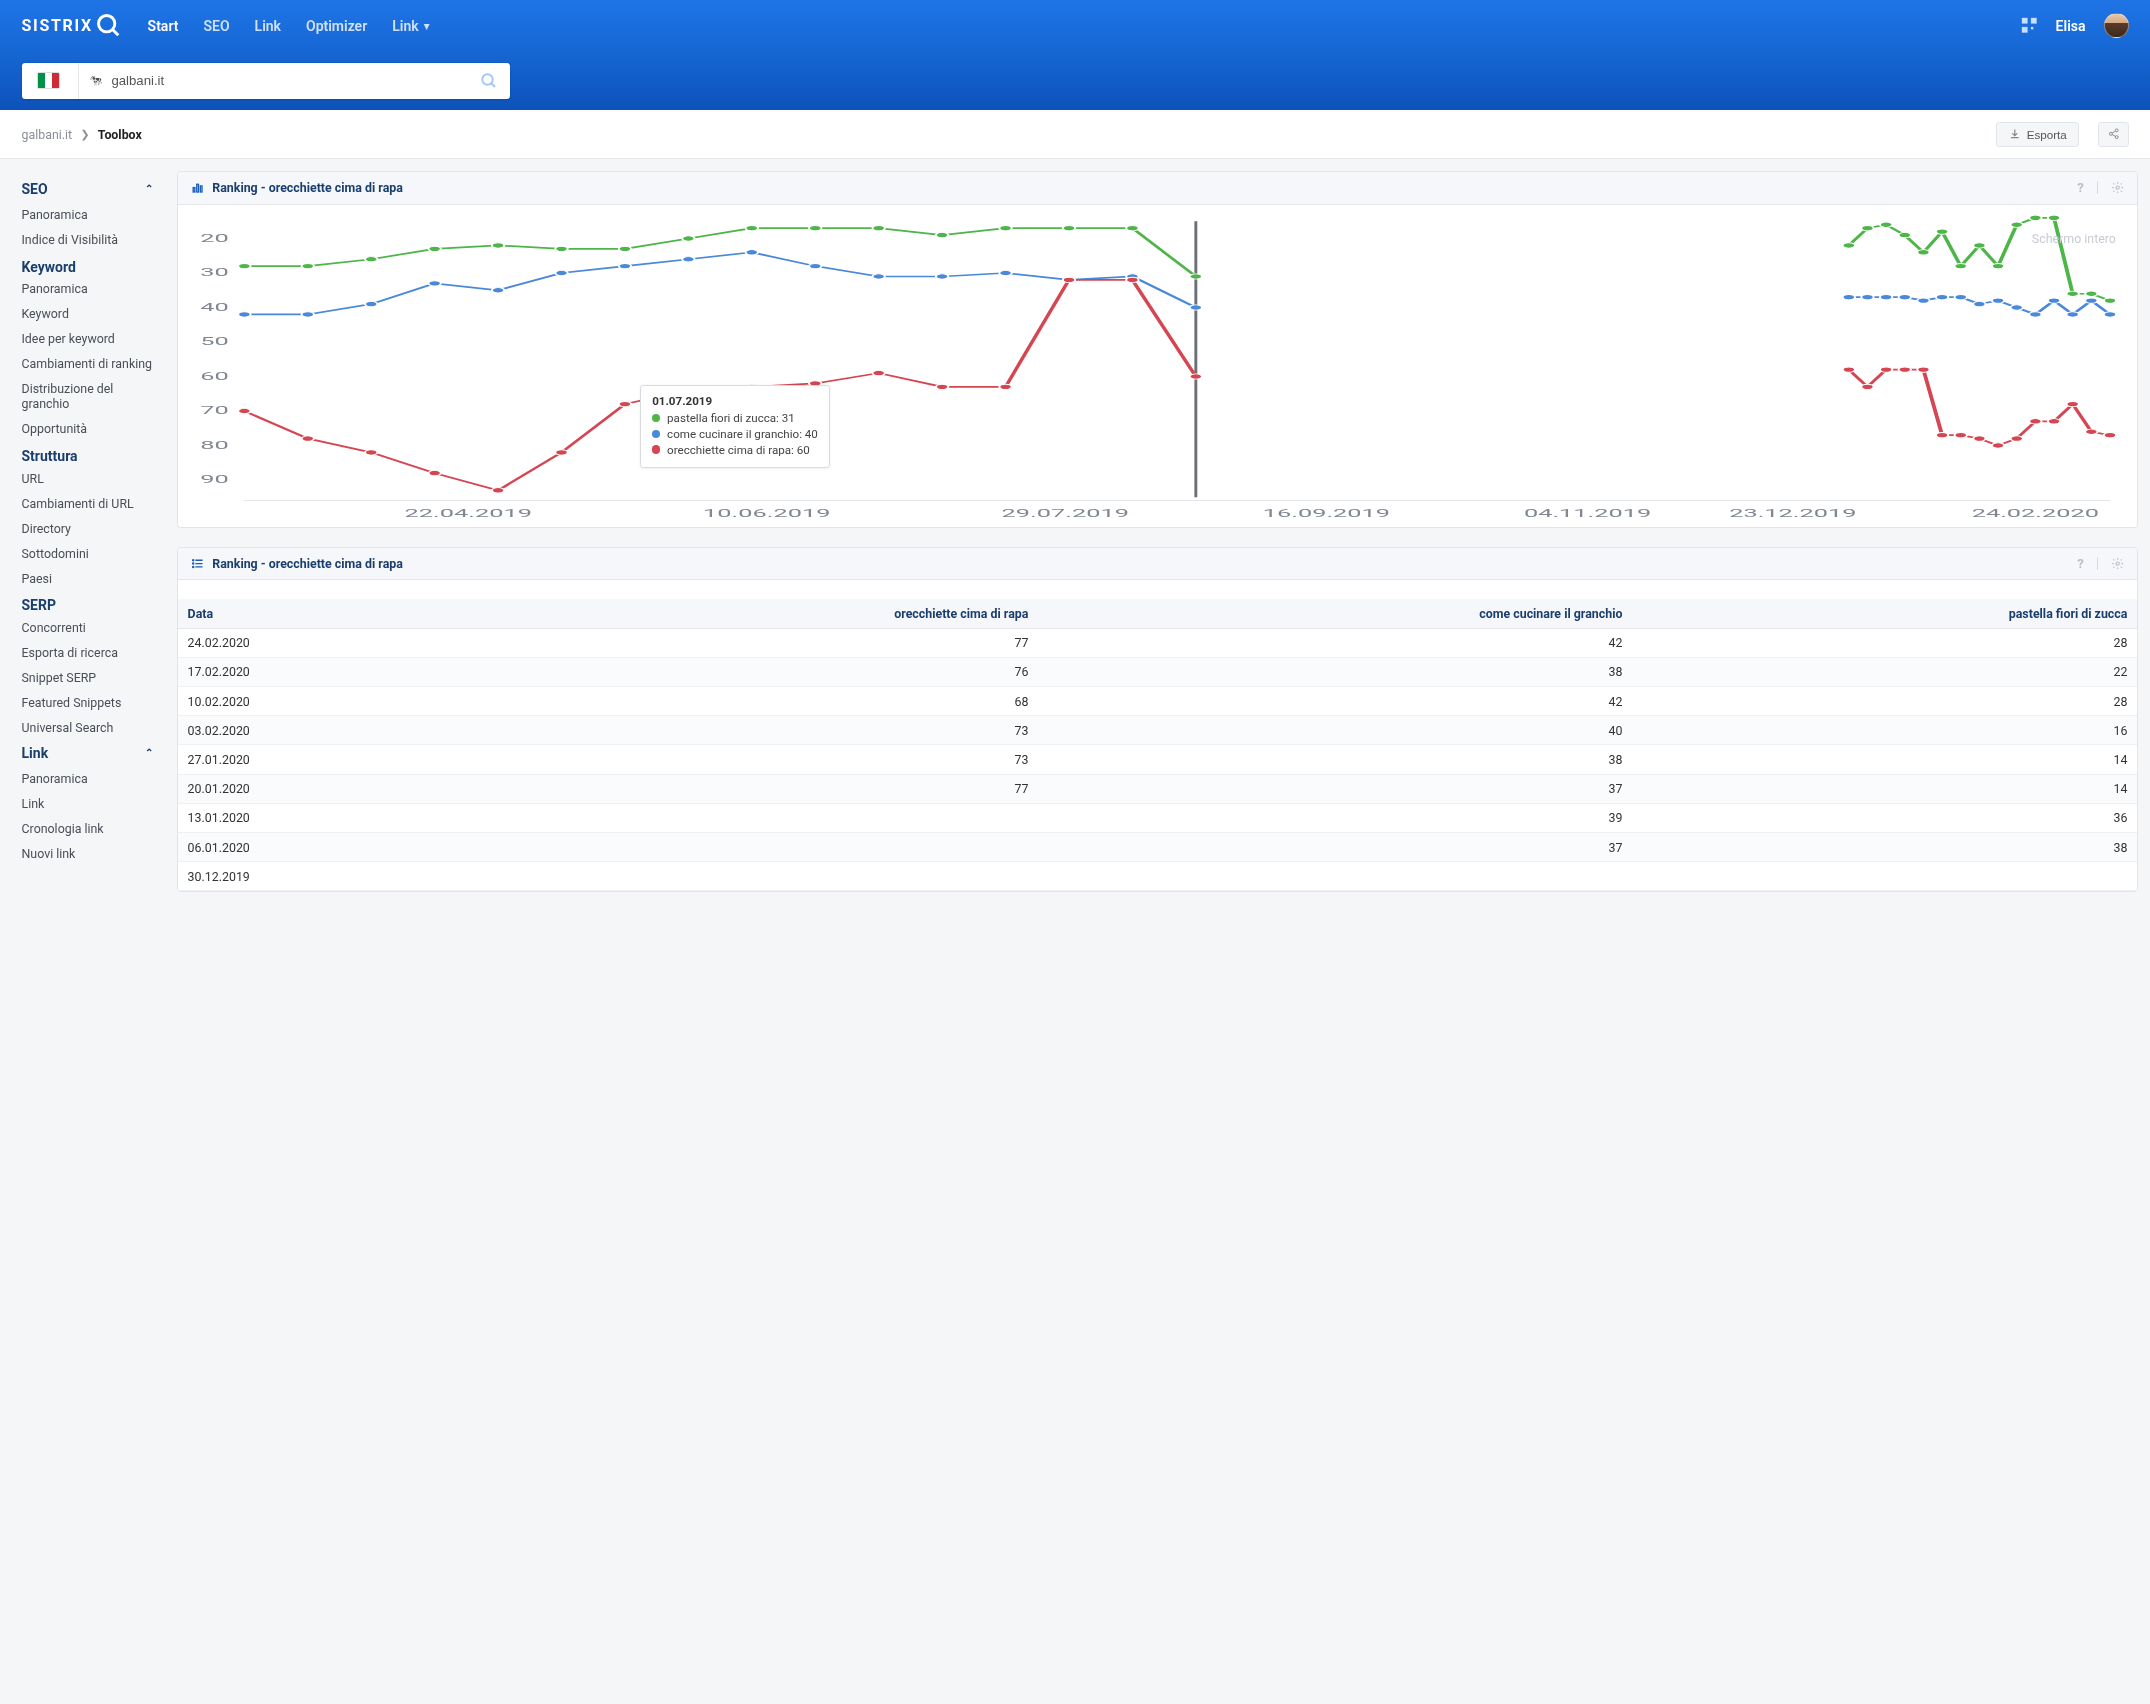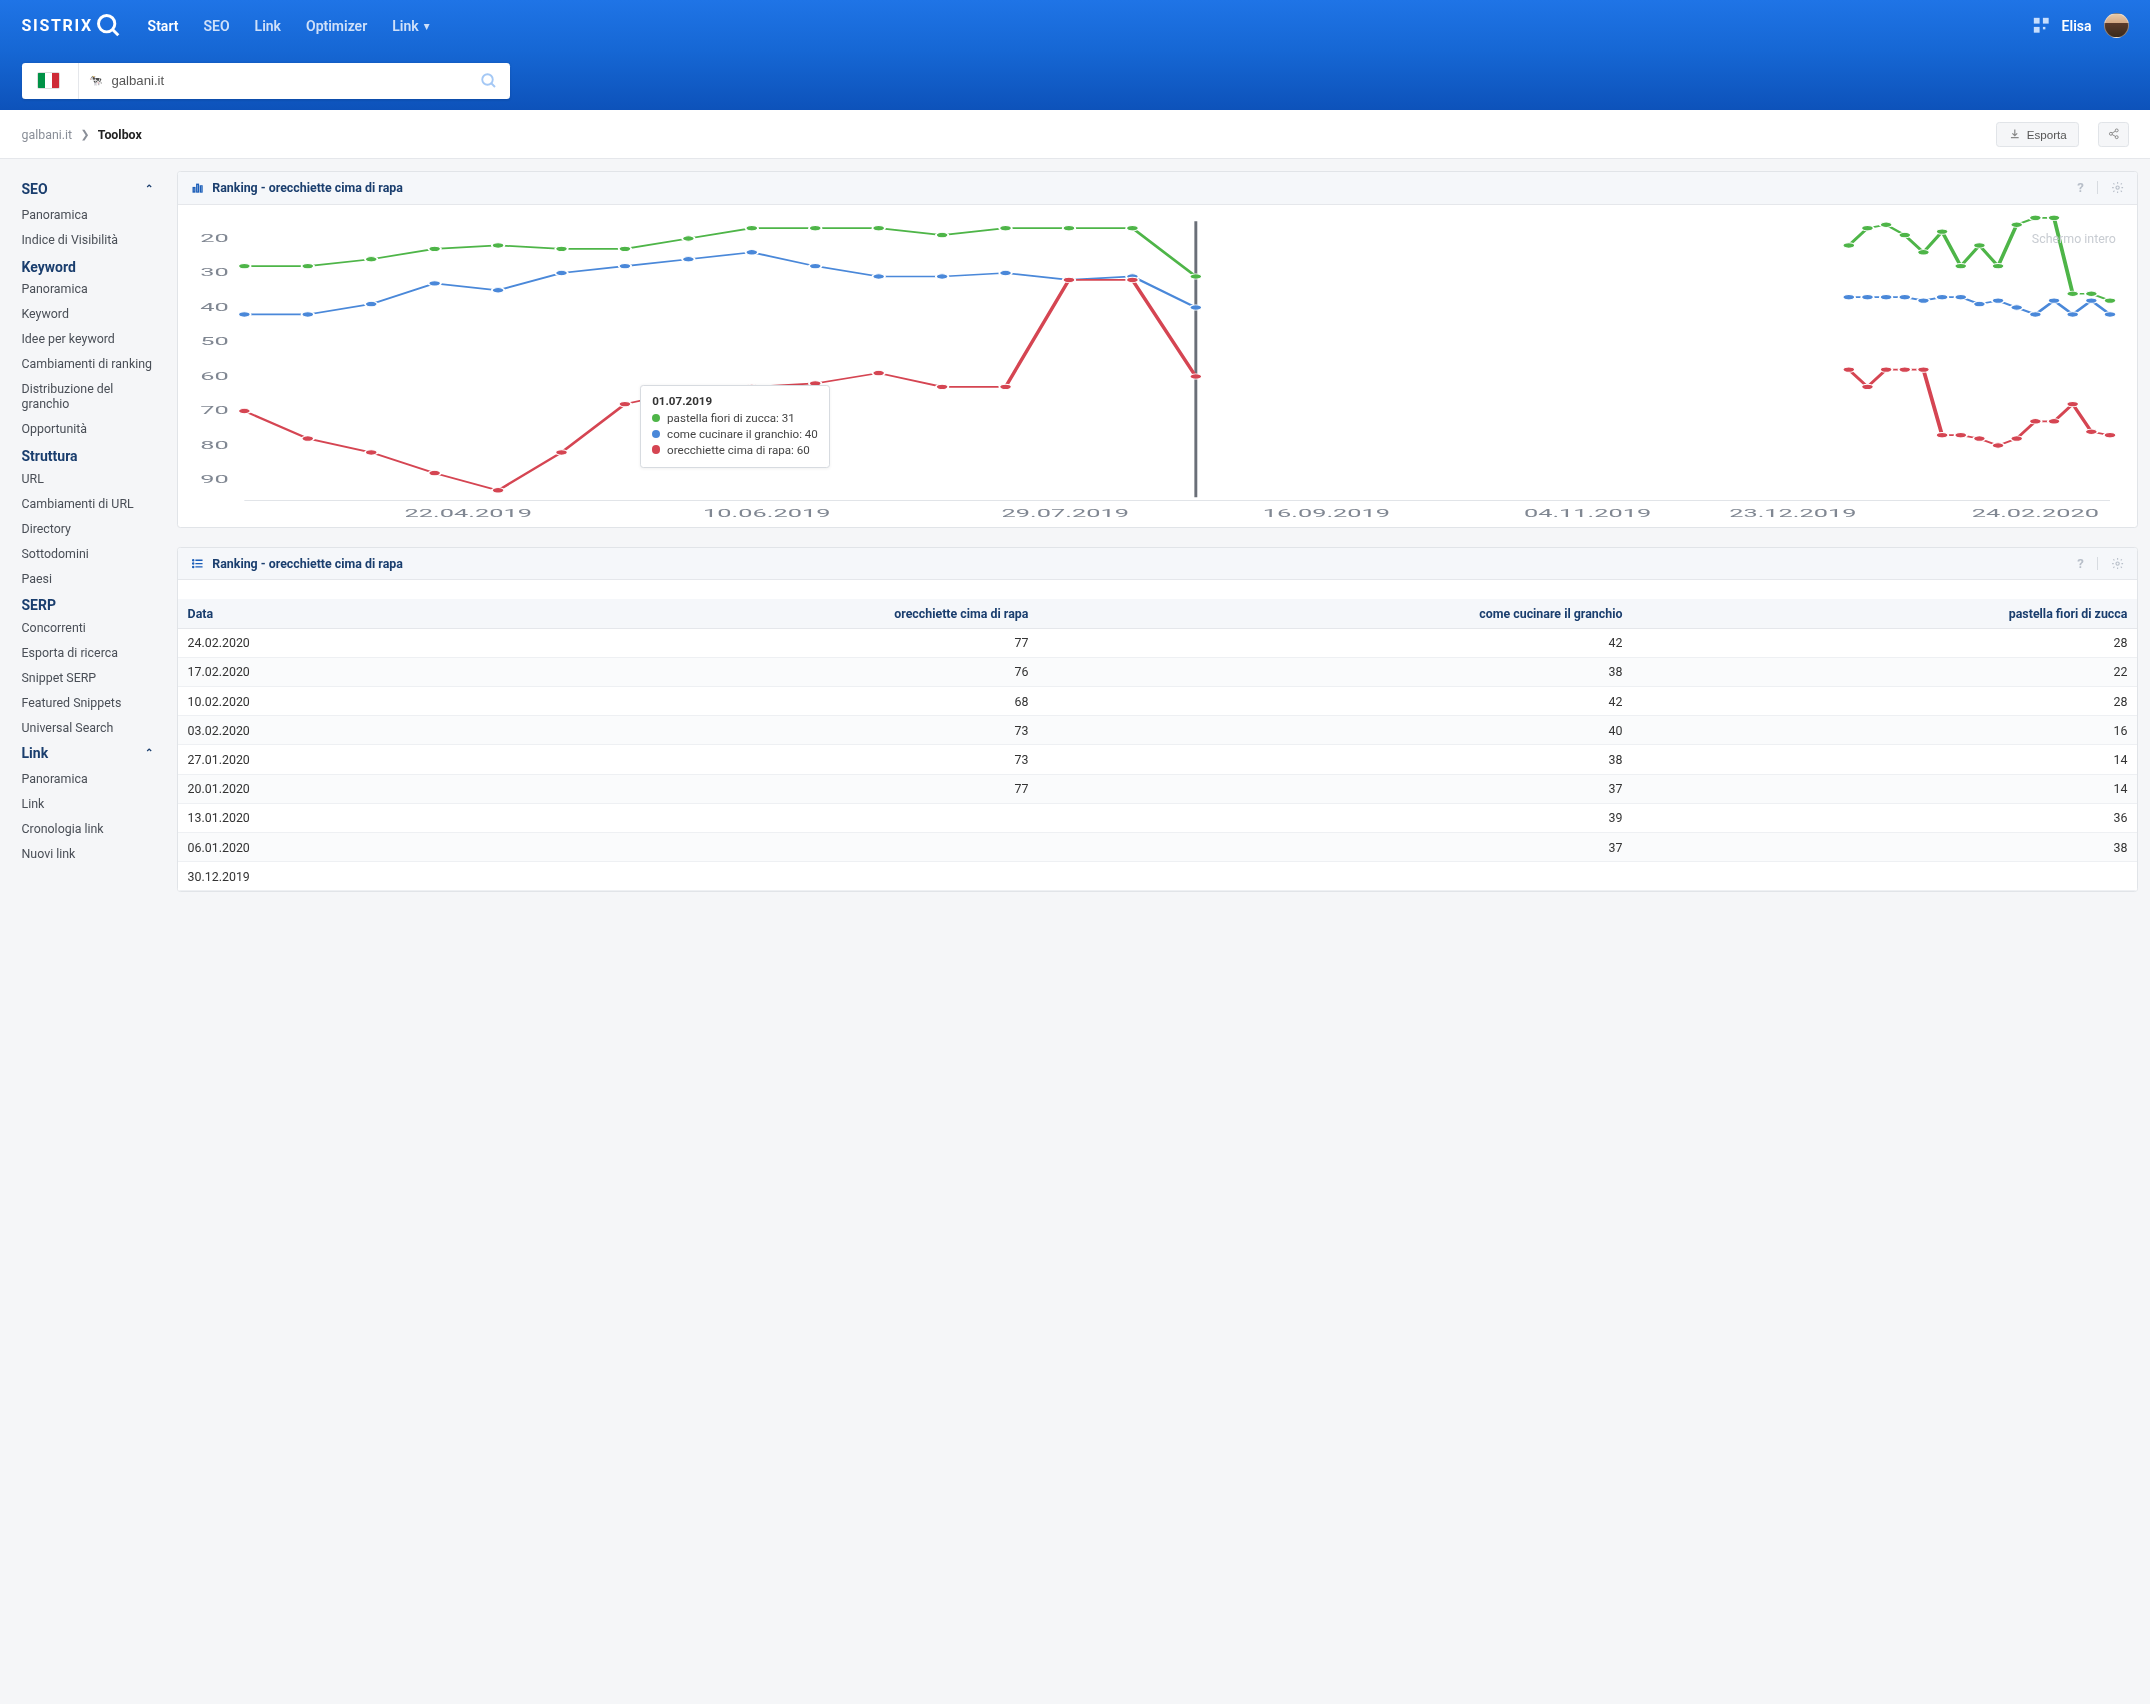--- a/index.html
+++ b/index.html
@@ -4,21 +4,21 @@
 <style>
 * { box-sizing: border-box; margin: 0; padding: 0; }
 body { font-family: -apple-system, BlinkMacSystemFont, "Segoe UI", Roboto, "Helvetica Neue", Arial, sans-serif; background: #f5f6f8; color: #333; font-size: 11.6px; }
 
 .topnav { background: linear-gradient(0deg, #1667d4, #1f74e6); height: 51px; display: flex; align-items: center; padding: 0 21.5px; color: #fff; }
 .logo { display: flex; align-items: center; font-weight: 700; font-size: 16px; letter-spacing: 1.7px; margin-right: 25px; }
 .logo svg { margin-left: 1.7px; }
 .nav-links { display: flex; gap: 25px; }
 .nav-links a { color: #cfe0f9; text-decoration: none; font-weight: 600; font-size: 14px; }
 .nav-links a.active { color: #fff; }
-.nav-right { margin-left: auto; display: flex; align-items: center; gap: 12px; color: #fff; font-weight: 600; font-size: 14px; }
+.nav-right { margin-left: auto; display: flex; align-items: center; gap: 18px; color: #fff; font-weight: 600; font-size: 14px; }
 .avatar { width: 25px; height: 25px; border-radius: 50%; background: linear-gradient(180deg, #e6c9a8 0%, #d4a884 40%, #5a3a2a 41%, #3a2a1a 100%); border: 1.7px solid rgba(255,255,255,0.4); }
 
 .searchbar { background: linear-gradient(0deg, #0d52ba, #1667d4); padding: 11.6px 21.5px; }
 .searchbox { display: flex; background: #fff; border-radius: 3.3px; height: 36px; width: 488px; align-items: center; box-shadow: 0 0.8px 2.5px rgba(0,0,0,0.15); }
 .flag { width: 23px; height: 16.5px; margin: 0 18px 0 15px; background: linear-gradient(90deg, #009246 0 33%, #fff 33% 66%, #ce2b37 66%); border-radius: 1.7px; border:0.8px solid #ddd; }
 .searchbox .divider { width:0.8px; height:36px; background:#e5e7eb; }
 .favicon { width:13.2px; height:10px; margin: 0 8.3px 0 11.6px; border-radius:1.7px; display:flex; align-items:center; justify-content:center; font-size:8.3px; }
 .favicon::before { content:"🐄"; font-size:10.8px; }
 .searchbox input { border: none; outline: none; font-size: 13.2px; flex: 1; color: #555; }
 .search-icon { margin: 0 11.6px; color: #a4c8f5; }

